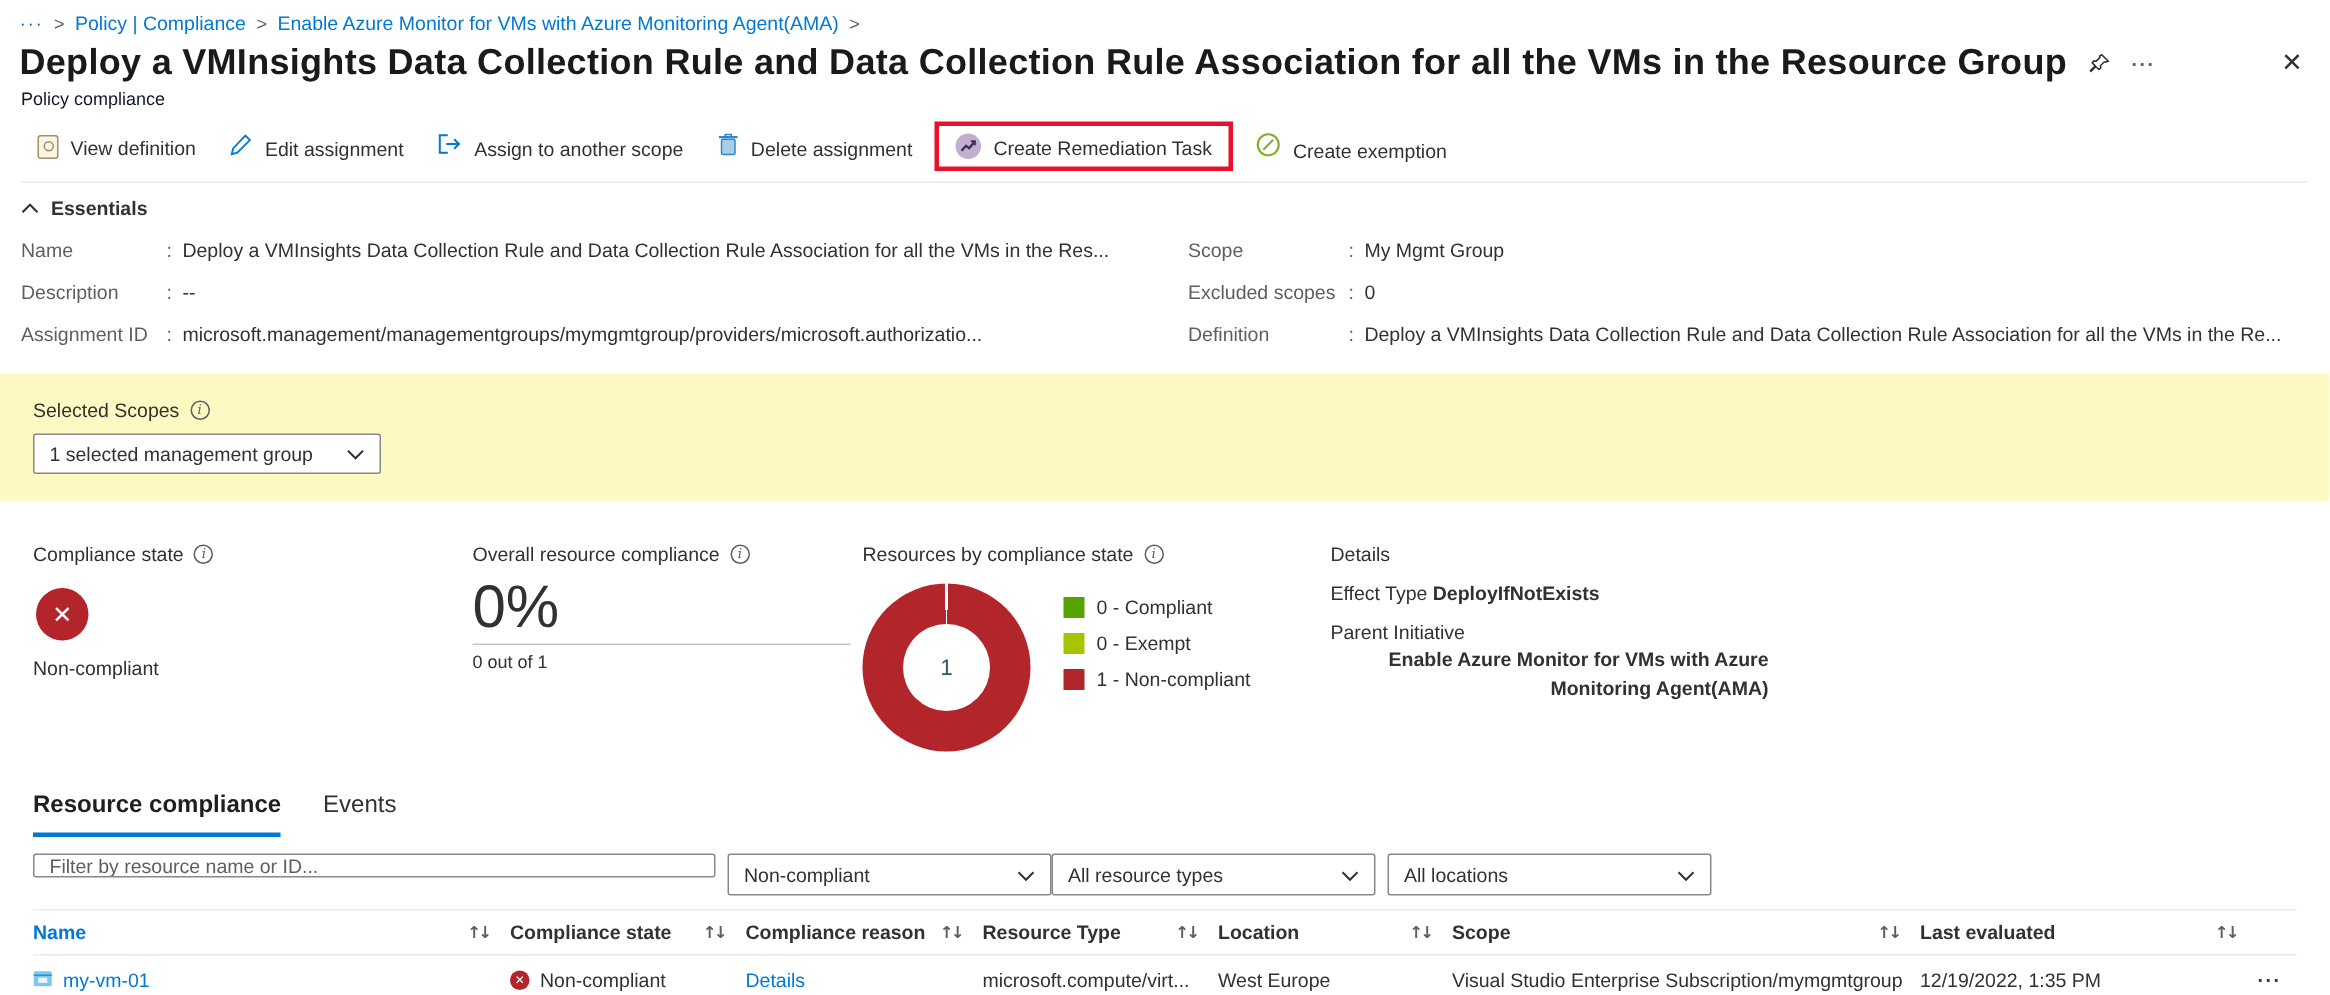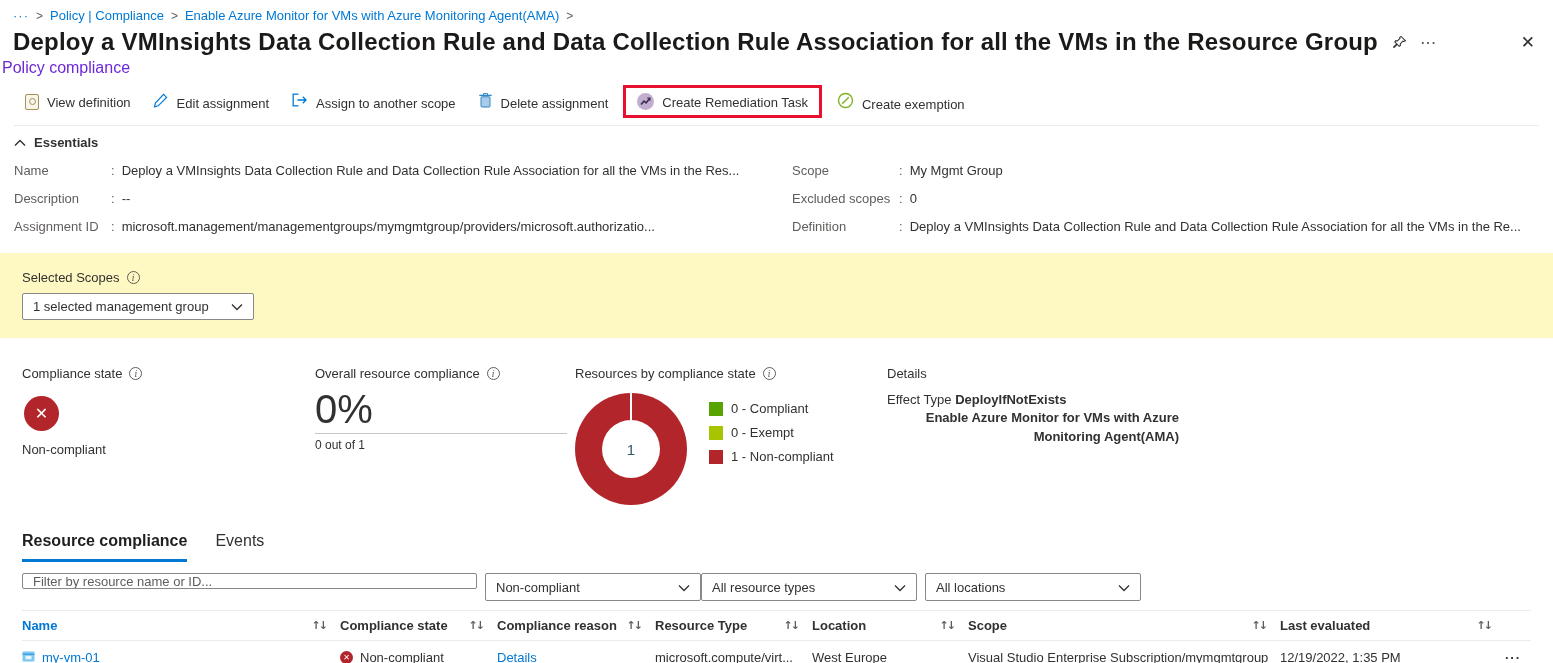--- a/index.html
+++ b/index.html
@@ -14,21 +14,21 @@
   .breadcrumb { display:flex; align-items:center; gap:7px; padding:8px 0 0 13px; font-size:13px; }
   .crumb-ellipsis { color:#0078d4; cursor:pointer; letter-spacing:1px; }
   .crumb-link { color:#0078d4; cursor:pointer; }
   .crumb-sep { color:#605e5c; font-size:12px; }
   
   .title-row { display:flex; align-items:center; padding:5px 18px 0 13px; }
   .page-title { font-size:24px; font-weight:700; color:#1b1a19; margin:0; white-space:nowrap; letter-spacing:.2px; }
   .pin-btn { margin-left:14px; cursor:pointer; display:flex; }
   .header-ellipsis { margin-left:14px; color:#605e5c; cursor:pointer; letter-spacing:1px; font-weight:700; }
   .close-btn { margin-left:auto; font-size:17px; color:#323130; cursor:pointer; }
-  .subtitle { padding:3px 0 0 2px; font-size:16px; color:#6d28d9; }
+  .subtitle { padding:3px 0 0 14px; font-size:12px; color:#0f172a; }
   
   .toolbar { display:flex; align-items:center; margin:8px 14px 0 14px; border-bottom:1px solid #edebe9; padding-bottom:7px; }
   .tb-btn { display:flex; align-items:flex-end; gap:8px; padding:5px 11px; cursor:pointer; color:#323130; white-space:nowrap; }
   .remediation-box { border:3px solid #e8112d; display:flex; align-items:center; margin:0 4px; }
   .ic-viewdef { width:14px; height:16px; border:1px solid #a3905c; background:#faf5e9; border-radius:2px; display:inline-flex; align-items:center; justify-content:center; }
   .ic-viewdef-dot { width:7px; height:7px; border:1px solid #a3905c; border-radius:50%; }
   .ic-remed { width:17px; height:17px; border-radius:50%; background:#c3aed0; display:inline-flex; align-items:center; justify-content:center; }
   
   .ess-toggle { display:flex; align-items:center; gap:8px; margin:9px 0 0 14px; font-weight:700; color:#323130; cursor:pointer; }
   .essentials { display:flex; margin:13px 14px 0 14px; }
@@ -271,20 +271,21 @@
   </div>
 
   <div class="col-details">
     <div class="sec-title">
         <span>Details</span>
       </div>
     <div class="detail-line">
       <span>Effect Type</span>
       <span class="detail-bold">DeployIfNotExists</span>
     </div>
+    <div class="detail-line">Parent Initiative</div>
     <div class="initiative">Enable Azure Monitor for VMs with Azure Monitoring Agent(AMA)</div>
   </div>
 </div>
 
 <div class="tabs">
   <div class="tab tab-active">Resource compliance</div>
   <div class="tab">Events</div>
 </div>
 
 <div class="filters">

